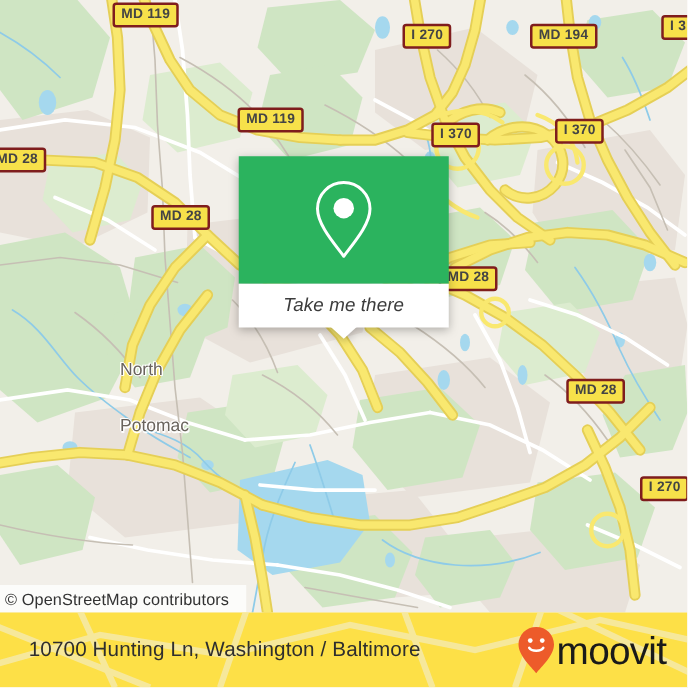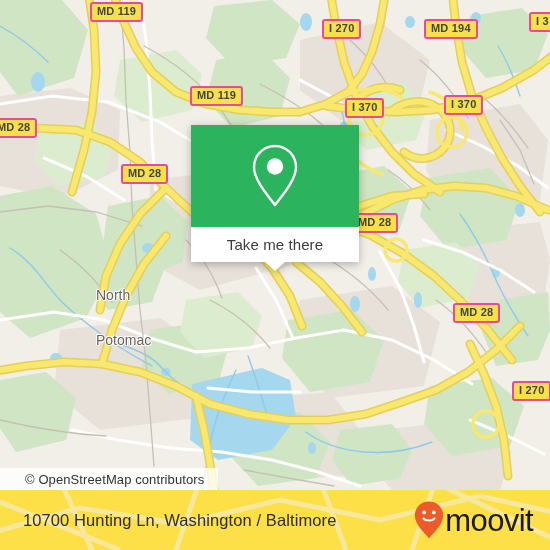--- a/index.html
+++ b/index.html
@@ -24,21 +24,21 @@
     height: 490px;
     overflow: hidden;
     background: #f2efe9;
   }
   #map svg { display: block; }
 
   
   .shield {
     position: absolute;
     background: #f7e14a;
-    border: 2px solid #ec4899;
+    border: 2px solid #7f1d1d;
     border-radius: 3px;
     color: #444444;
     font-weight: bold;
     font-size: 11px;
     line-height: 13px;
     padding: 1px 5px 2px 5px;
     letter-spacing: 0.2px;
     white-space: nowrap;
     box-sizing: border-box;
     text-align: center;
@@ -57,21 +57,21 @@
        0 1px 0 rgba(255,255,255,.9), 0 -1px 0 rgba(255,255,255,.9),
        1px 1px 0 rgba(255,255,255,.9), -1px -1px 0 rgba(255,255,255,.9);
   }
 
   
   #attribution {
     position: absolute;
     left: 0;
     bottom: 0;
     height: 22px;
-    padding: 0 14px 0 25px;
+    padding: 0 14px 0 4px;
     display: flex;
     align-items: center;
     background: rgba(255,255,255,0.78);
     color: #333333;
     font-size: 13px;
     letter-spacing: 0.1px;
     white-space: nowrap;
   }
 
   
@@ -89,20 +89,21 @@
     align-items: center;
     justify-content: center;
   }
   #popup-bottom {
     position: relative;
     height: 35px;
     background: #ffffff;
     display: flex;
     align-items: center;
     justify-content: center;
+    font-style: italic;
   }
   #popup-label {
     color: #3c3c3c;
     font-size: 15px;
     letter-spacing: 0.1px;
   }
   #popup-tail {
     position: absolute;
     left: 50%;
     bottom: -9px;

